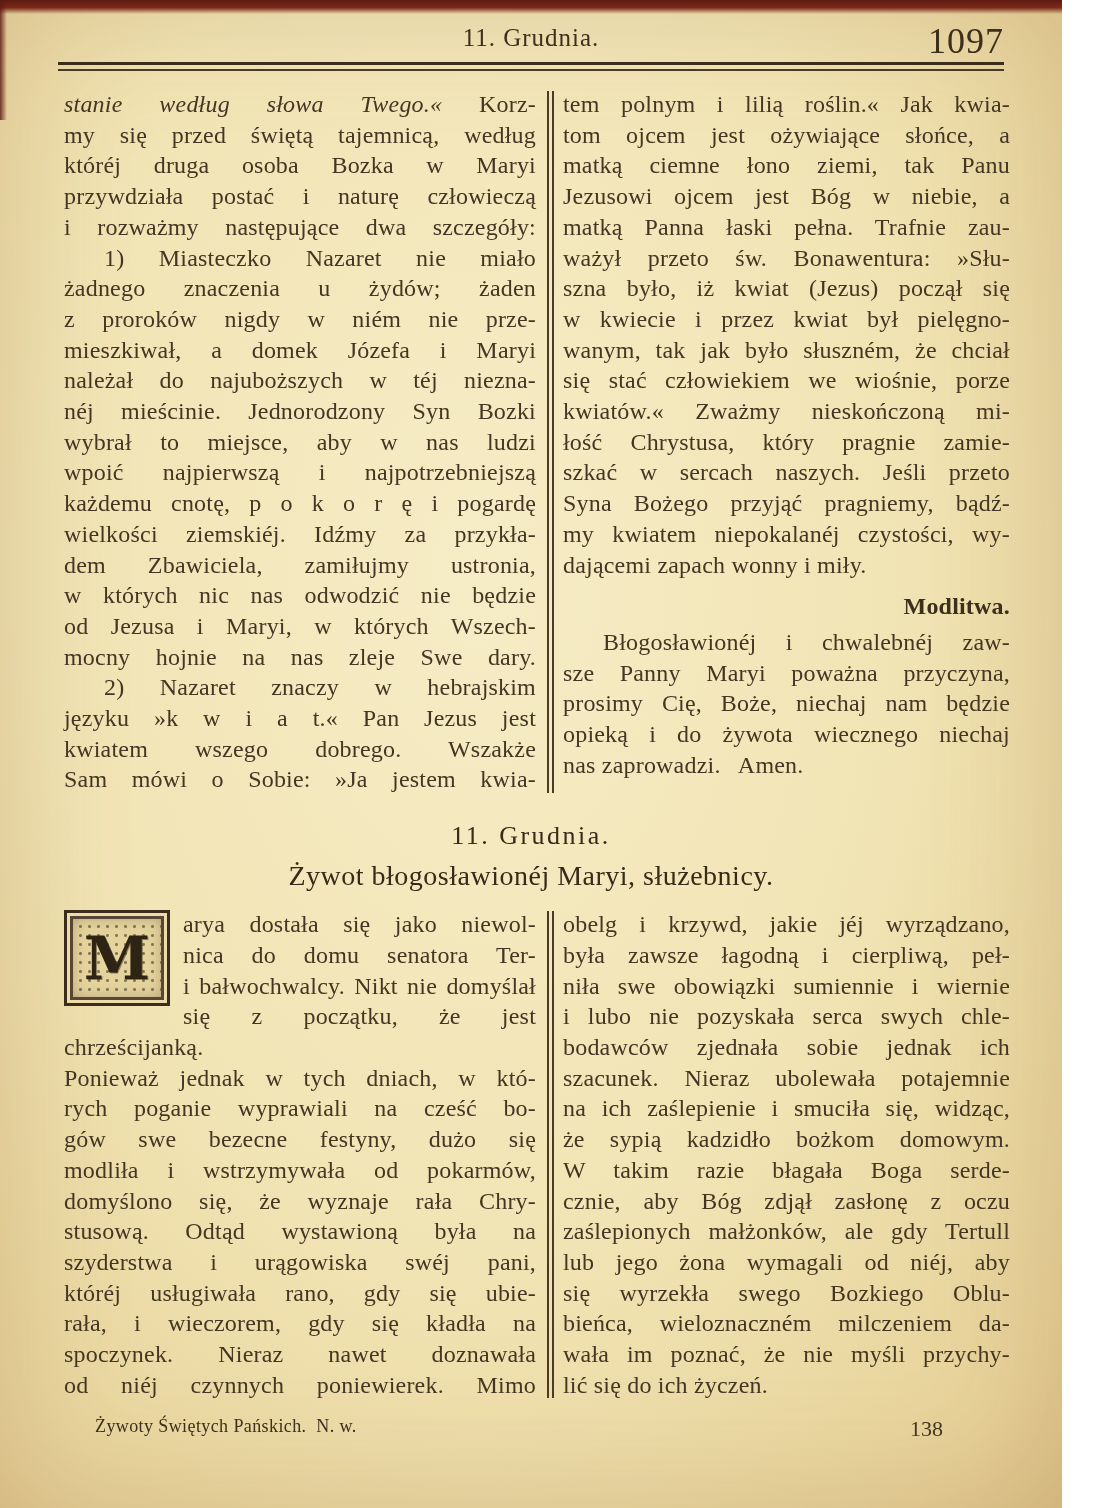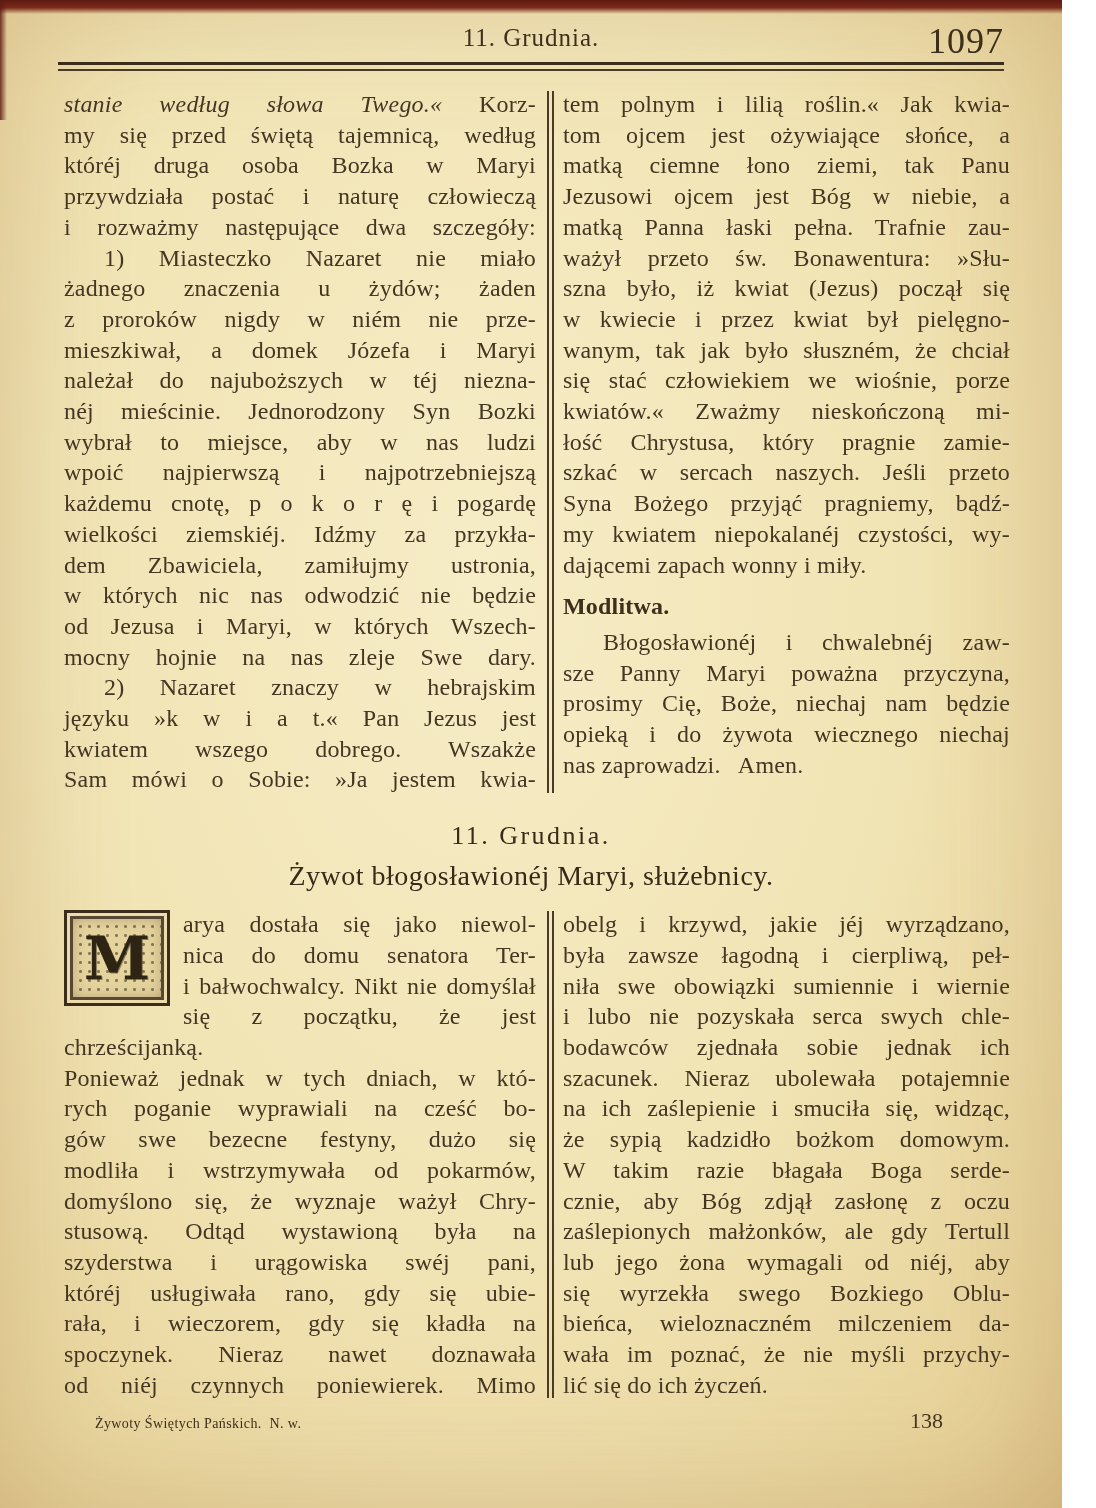--- a/index.html
+++ b/index.html
@@ -35,43 +35,43 @@
   .col-left  { width:472px; }
   .col-right { flex:1; }
   .divider {
     width:3px; margin:2px 9px 2px 11px;
     border-left:2px solid #4a3b26; border-right:2px solid #4a3b26;
   }
   .tline { text-align:justify; text-align-last:justify; }
   .tline.end { text-align-last:auto; }
   .tline.indent { padding-left:40px; }
   .italic { font-style:italic; }
-  .prayer-heading { text-align:left; font-weight:bold; font-size:24px; margin:11px 0 5px 0; color:#3c2f1c; }
+  .prayer-heading { text-align:right; font-weight:bold; font-size:24px; margin:11px 0 5px 0; color:#3c2f1c; }
   .section-head { text-align:center; margin-top:26px; color:#362a18; }
   .section-date { font-size:26px; letter-spacing:2.5px; }
   .section-title { font-size:28px; font-weight:normal; margin-top:9px; letter-spacing:.5px; }
   .columns.life { margin-top:17px; }
   .col .lines { }
   .dropcap {
     float:left; width:100px; height:90px; margin:1px 13px 1px 0;
     border:3px solid #3a2d1b;
     box-shadow: inset 0 0 0 3px #eddcaa, inset 0 0 0 6px #574734, inset 0 0 18px rgba(58,45,27,.55);
     background-color:#e6d49e;
     background-image: radial-gradient(rgba(58,45,27,.55) 1.2px, rgba(58,45,27,0) 1.8px);
     background-size:9px 9px;
     display:flex; align-items:center; justify-content:center;
   }
   .dropcap span {
     font-family:"DejaVu Serif", serif; font-weight:bold;
     font-size:60px; line-height:1; color:#2e2413;
     text-shadow:1px 1px 0 rgba(46,36,19,.5);
   }
   .footer { position:relative; margin-top:8px; height:46px; }
-  .footer-title { position:absolute; left:95px; top:8px; font-size:14px; letter-spacing:.4px; color:#3c2f1c; }
-  .footer-sig { position:absolute; left:910px; top:0; font-size:22px; }
+  .footer-title { position:absolute; left:95px; top:8px; font-size:18px; letter-spacing:.4px; color:#3c2f1c; }
+  .footer-sig { position:absolute; left:910px; top:8px; font-size:22px; }
 </style>
 </head>
 <body>
 
 <div class="page">
   <div class="edge-top"></div>
   <div class="edge-left"></div>
 
   <div class="header">
     <span class="header-title">11. Grudnia.</span>
@@ -153,21 +153,21 @@
       </div>
       <div class="lines">
           <div class="tline">arya dostała się jako niewol-</div>
           <div class="tline">nica do domu senatora Ter-</div>
           <div class="tline">i bałwochwalcy. Nikt nie domyślał</div>
           <div class="tline">się z początku, że jest chrześcijanką.</div>
           <div class="tline">Ponieważ jednak w tych dniach, w któ-</div>
           <div class="tline">rych poganie wyprawiali na cześć bo-</div>
           <div class="tline">gów swe bezecne festyny, dużo się</div>
           <div class="tline">modliła i wstrzymywała od pokarmów,</div>
-          <div class="tline">domyślono się, że wyznaje ważył Chry-</div>
+          <div class="tline">domyślono się, że wyznaje rała Chry-</div>
           <div class="tline">stusową. Odtąd wystawioną była na</div>
           <div class="tline">szyderstwa i urągowiska swéj pani,</div>
           <div class="tline">któréj usługiwała rano, gdy się ubie-</div>
           <div class="tline">rała, i wieczorem, gdy się kładła na</div>
           <div class="tline">spoczynek. Nieraz nawet doznawała</div>
           <div class="tline">od niéj czynnych poniewierek. Mimo</div>
         </div>
     </div>
     <div class="divider"></div>
     <div class="col col-right">

